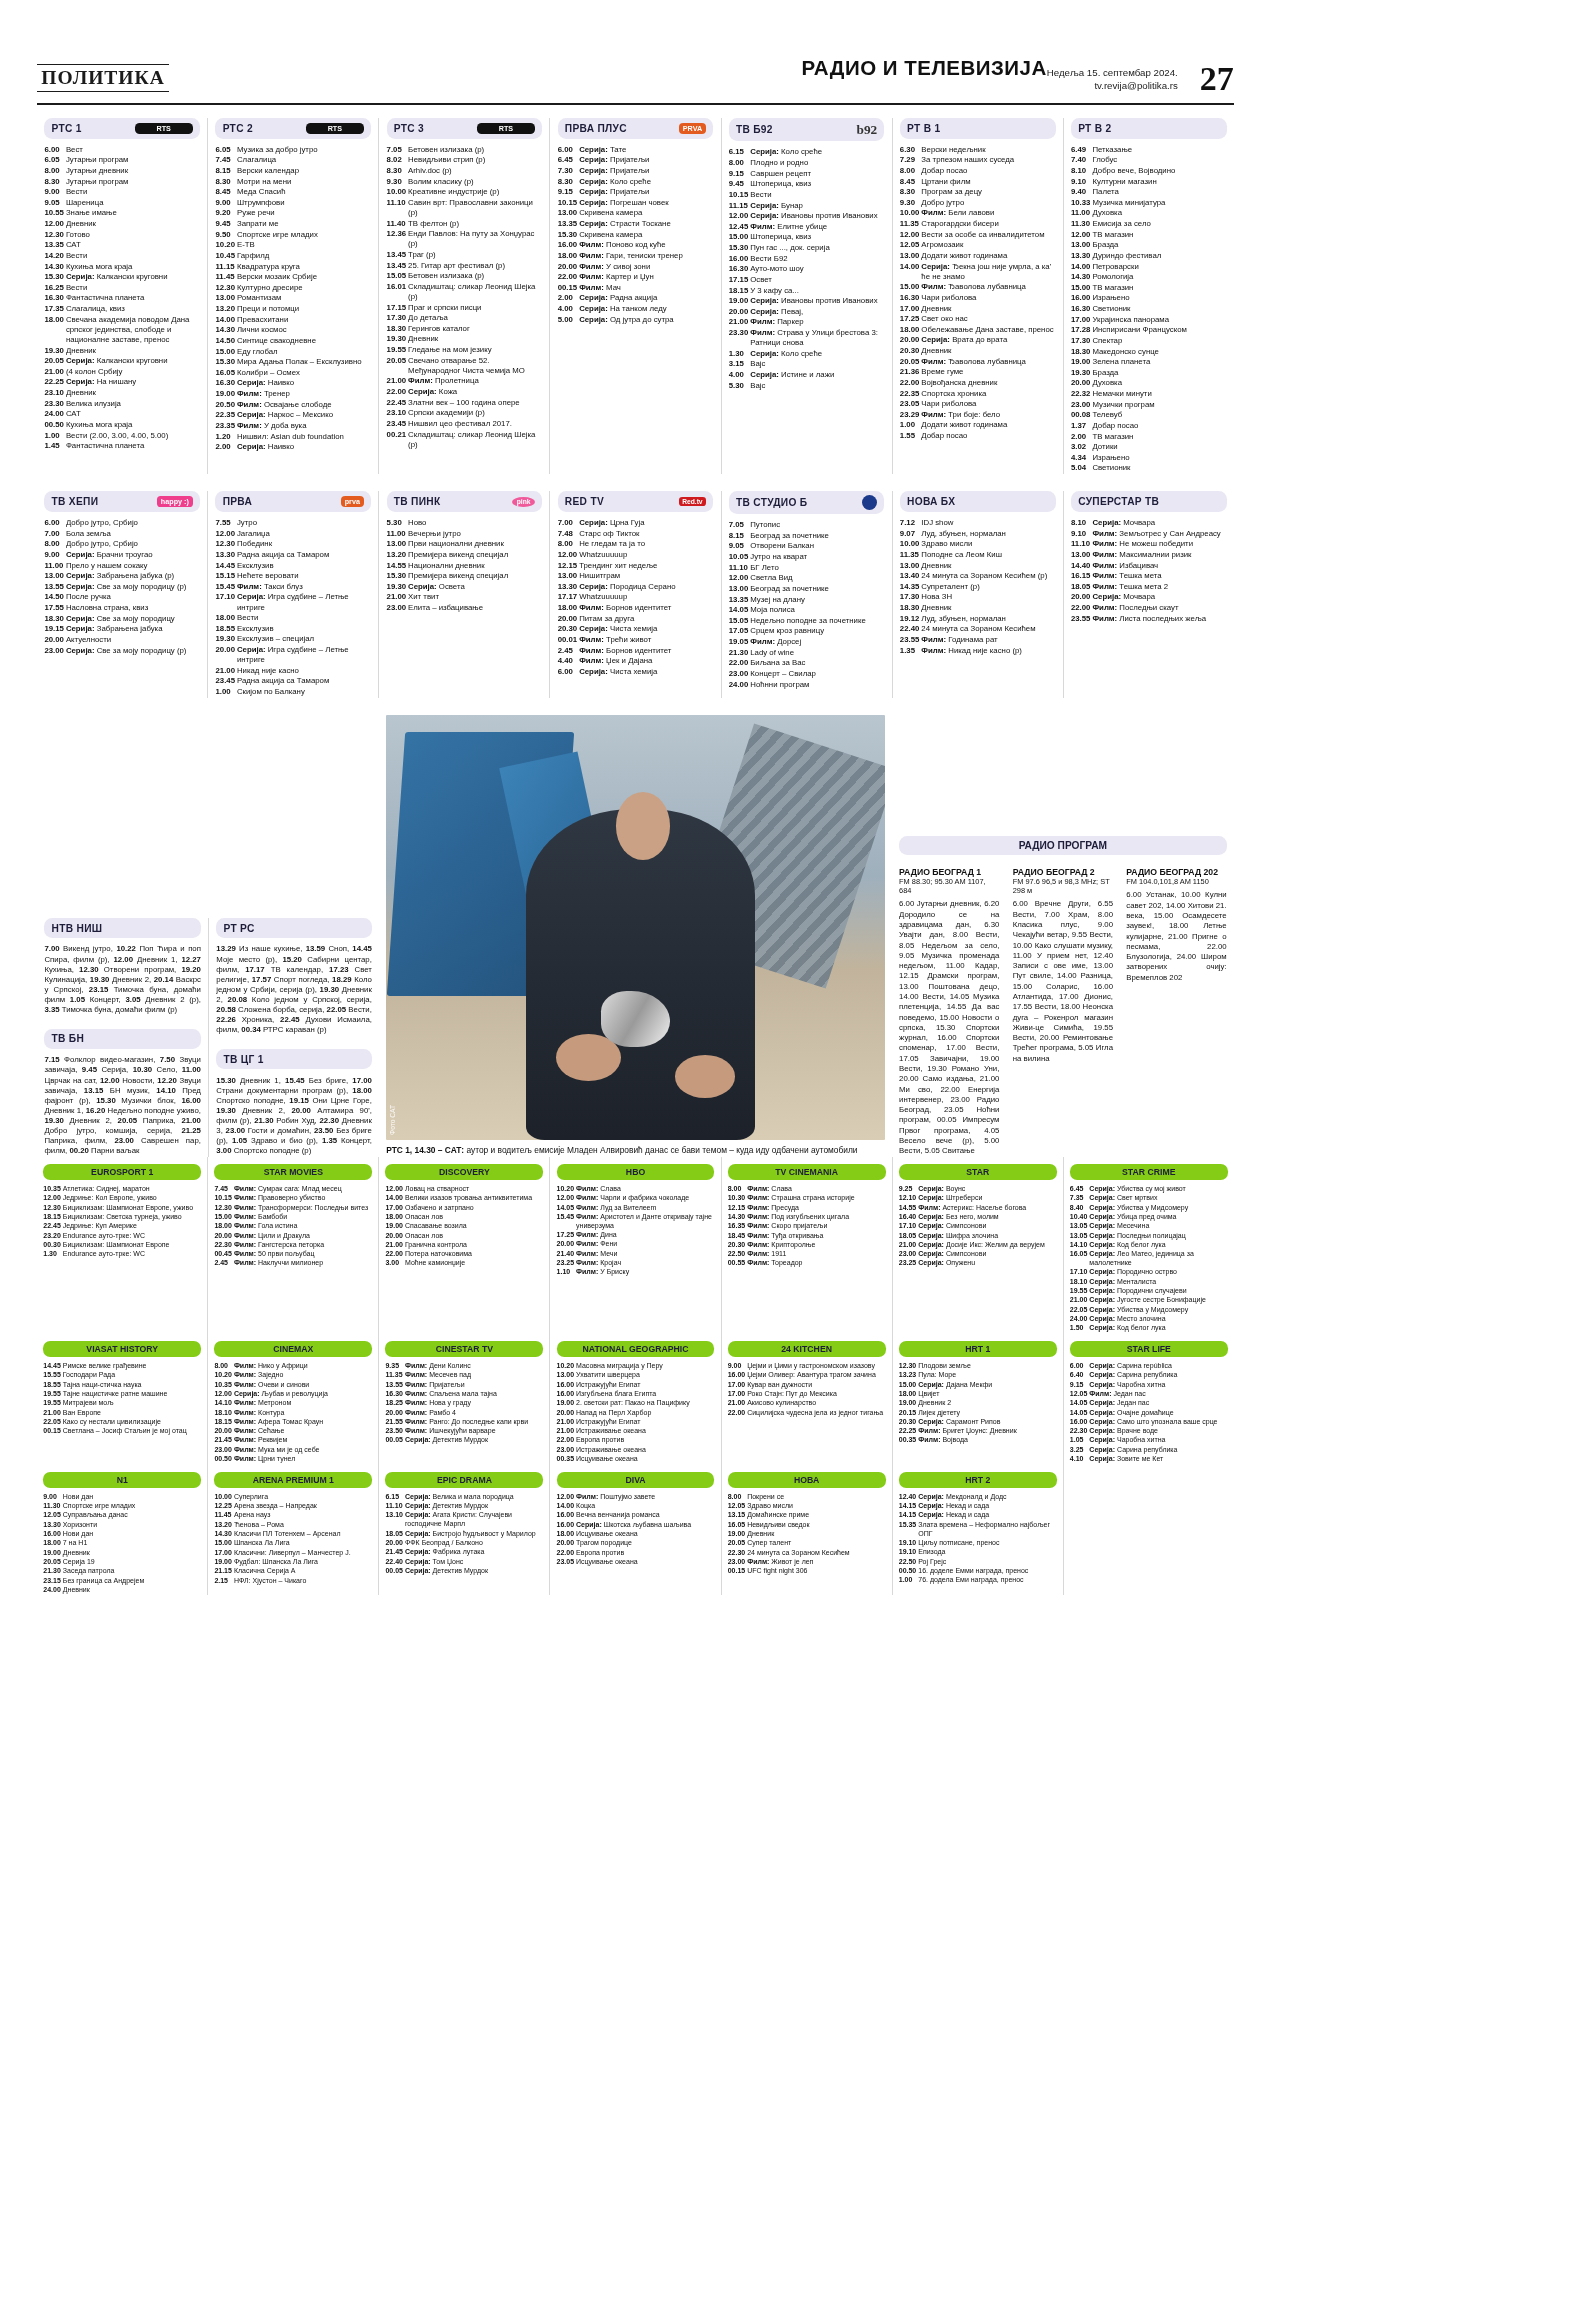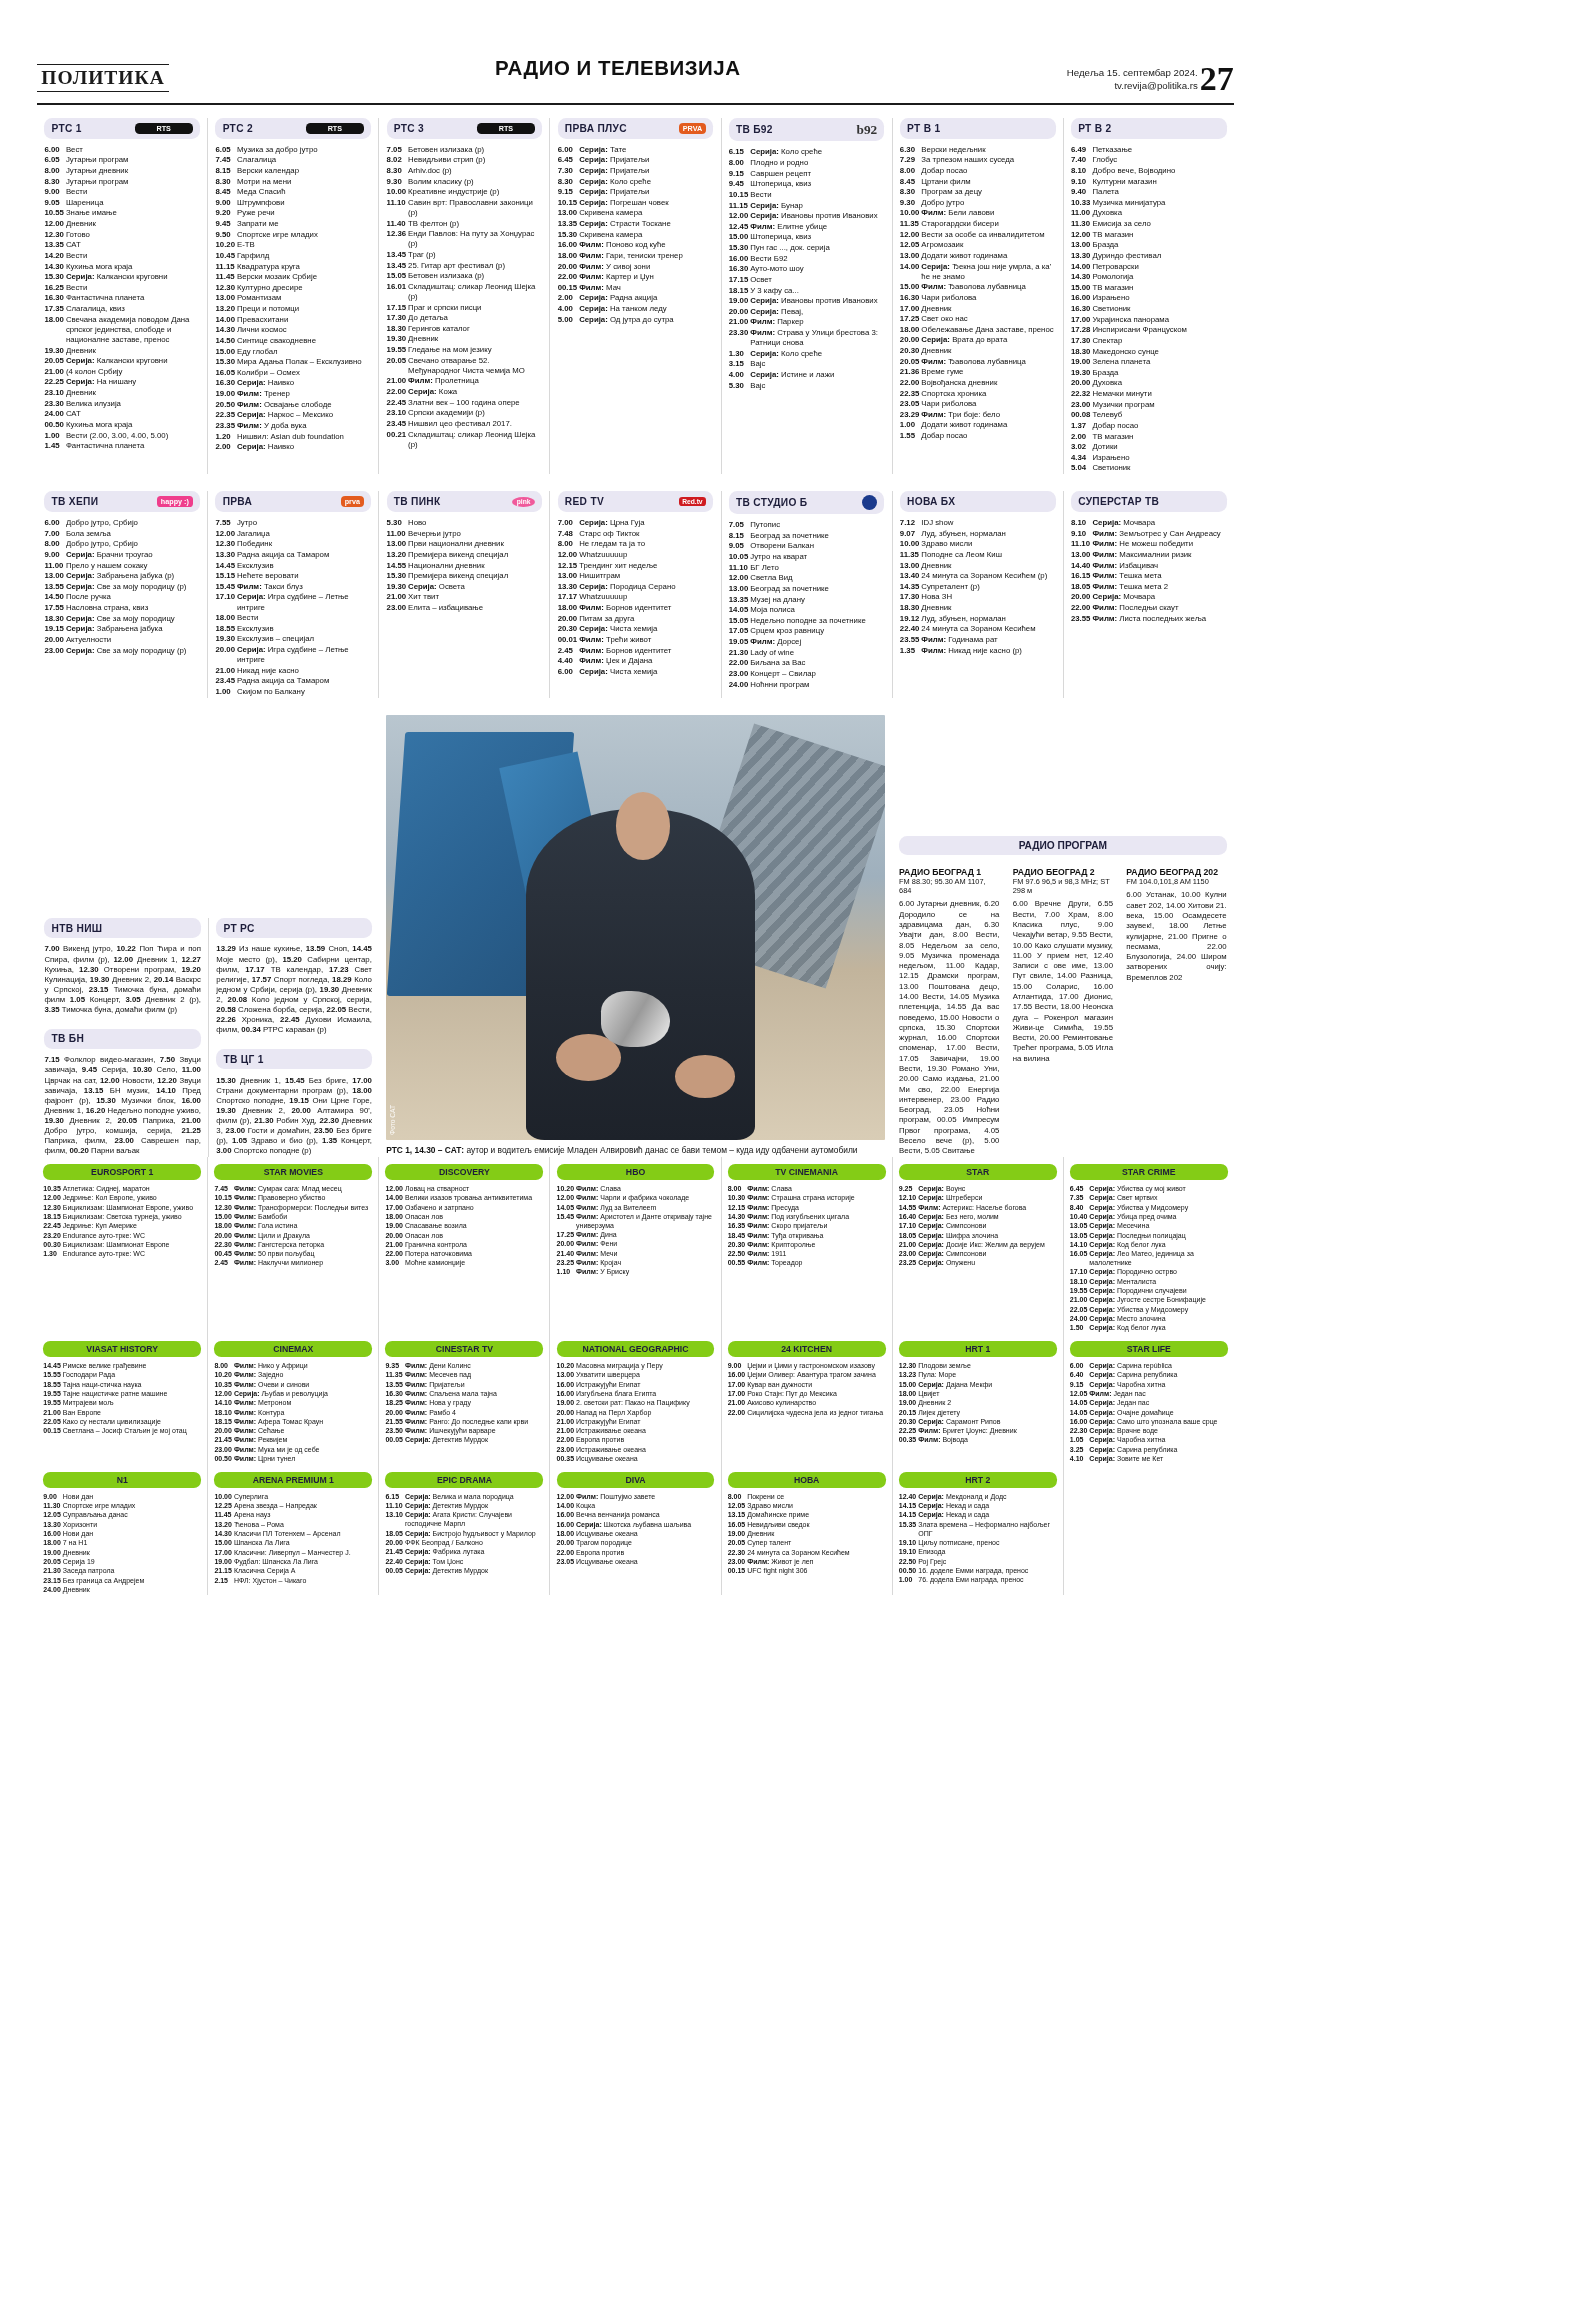--- a/index.html
+++ b/index.html
@@ -10,22 +10,22 @@
     font-family: "Liberation Sans", sans-serif;
     color: #111;
     -webkit-font-smoothing: antialiased;
   }
   .page { width: 1271px; min-height: 2319px; padding: 0 27px 20.5px 27px; position: relative; }
 
   
   .masthead { display:flex; align-items:flex-end; justify-content:space-between; padding: 56px 10.2px 11.3px 10.2px; }
   .logo { font-family: "Liberation Serif", serif; font-weight: bold; font-size: 19.5px; letter-spacing: 1px;
           color:#1b1b1b; border-top:1.5px solid #1b1b1b; border-bottom:1.5px solid #1b1b1b; padding:2px 4.1px; }
-  .mast-title { font-size: 20.5px; font-weight: bold; letter-spacing: 0.5px; flex:1; text-align:center; margin-bottom:12px; }
-  .mast-right { text-align:right; display:flex; align-items:flex-end; gap:2px; }
+  .mast-title { font-size: 20.5px; font-weight: bold; letter-spacing: 0.5px; flex:1; text-align:right; margin-bottom:12px; }
+  .mast-right { text-align:right; display:flex; align-items:flex-end; gap:22px; }
   .mast-date { font-size: 9.7px; line-height:1.35; color:#222; text-align:right; }
   .mast-page { font-family:"Liberation Serif", serif; font-size: 34px; font-weight:bold; line-height:0.8; }
   .rule { height:1.5px; background:#1b1b1b; margin: 0 10.2px 13.3px 10.2px; }
 
   
   .grid { display:flex; gap: 0px; padding: 0 10.2px; }
   .col { flex:1 1 0; padding: 0 7.2px; }
   .col + .col { border-left: 0.5px solid #d8d8d8; }
 
   .chan-head {

